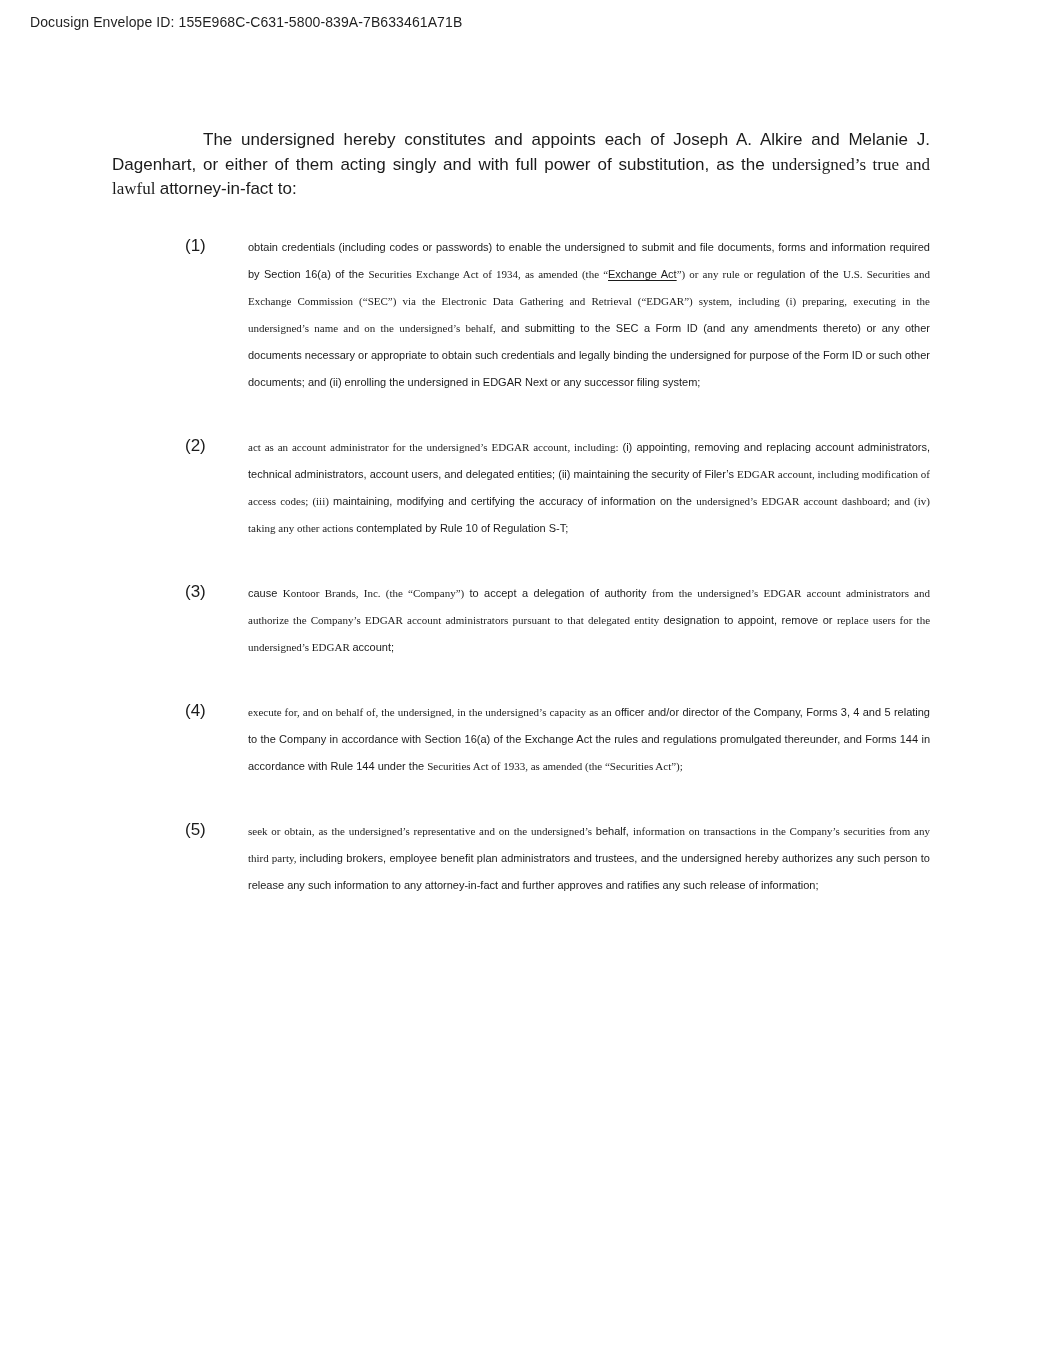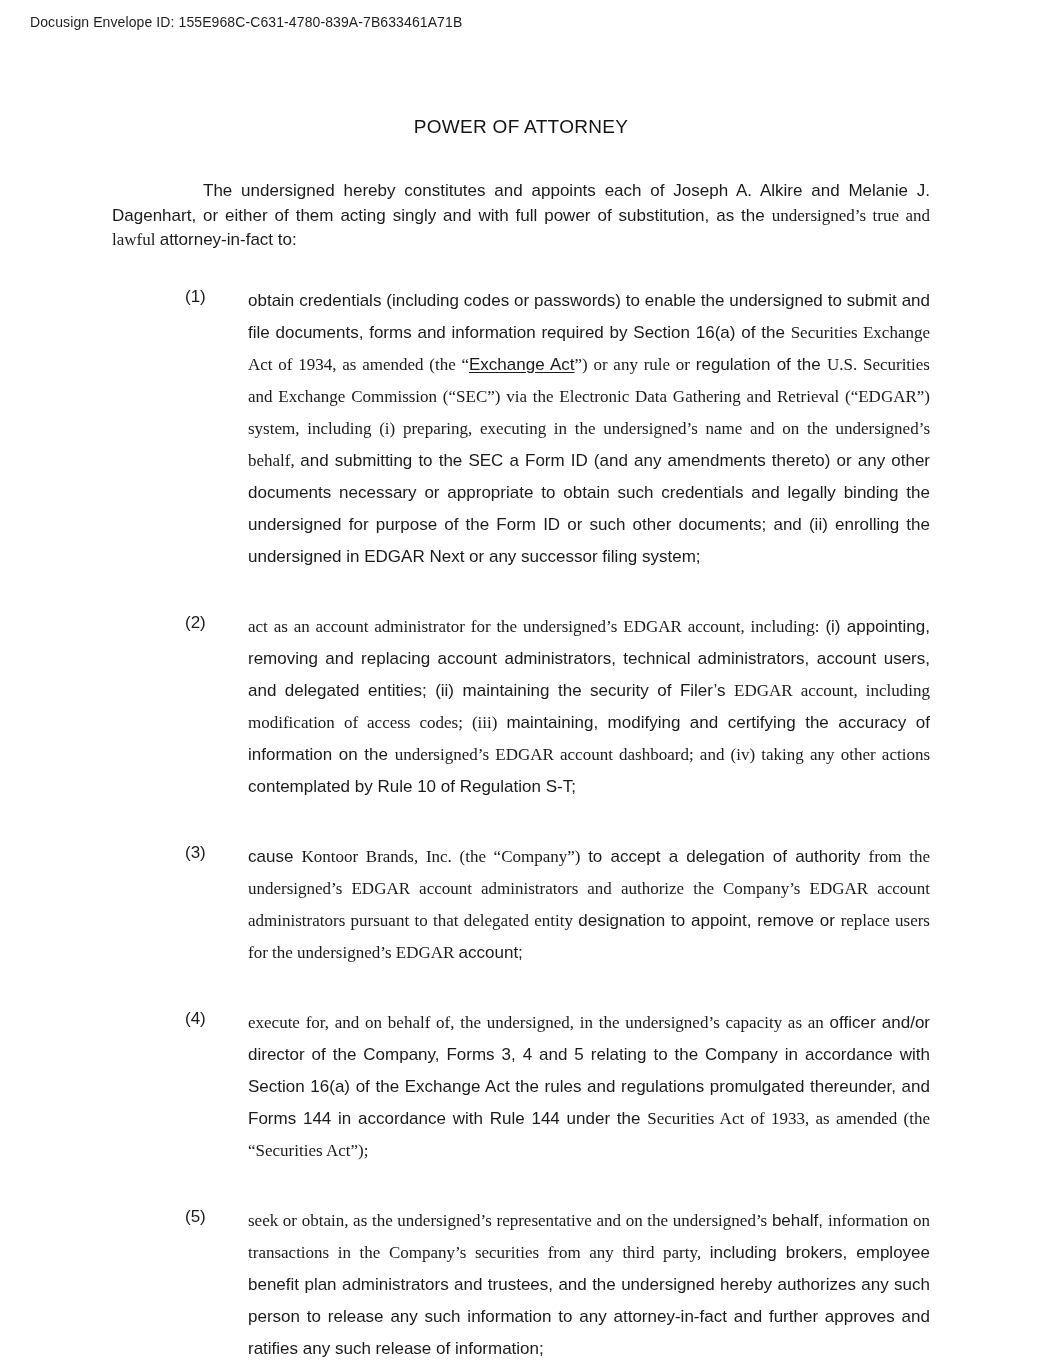--- a/index.html
+++ b/index.html
@@ -55,39 +55,38 @@
   .item:last-child { margin-bottom: 0; }
   .item-number {
     flex: 0 0 63px;
     font-family: "Liberation Sans", sans-serif;
     font-size: 17px;
     line-height: 24.7px;
   }
   .item-body {
     flex: 1 1 auto;
     text-align: justify;
-    font-size: 17px;
-    line-height: 32px;
+    font-size: 11px;
+    line-height: 27px;
   }
   .r-sans  { font-family: "Liberation Sans", sans-serif; }
   .r-serif { font-family: "Liberation Serif", serif; }
   .r-sansu {
     font-family: "Liberation Sans", sans-serif;
     text-decoration: underline;
     text-underline-offset: 2px;
   }
 </style>
 </head>
 <body>
 
 <div class="page">
-  <div class="doc-header">Docusign Envelope ID: 155E968C-C631-4780-839A-7B633461A71B</div>
+  <div class="doc-header">Docusign Envelope ID: 155E968C-C631-5800-839A-7B633461A71B</div>
 
   <div class="content">
-    <h1 class="title">POWER OF ATTORNEY</h1>
 
     <p class="intro"><span class="r-sans">The undersigned hereby constitutes and appoints each of Joseph A. Alkire and Melanie J. Dagenhart, or either of them acting singly and with full power of substitution, as the </span><span class="r-serif">undersigned’s true and lawful </span><span class="r-sans">attorney-in-fact to:</span></p>
 
     <div class="items">
         <div class="item">
           <div class="item-number">(1)</div>
           <div class="item-body"><span class="r-sans">obtain credentials (including codes or passwords) to enable the undersigned to submit and file documents, forms and information required by Section 16(a) of the </span><span class="r-serif">Securities Exchange Act of 1934, as amended (the “</span><span class="r-sansu">Exchange Act</span><span class="r-serif">”) or any rule or </span><span class="r-sans">regulation of the </span><span class="r-serif">U.S. Securities and Exchange Commission (“SEC”) via the Electronic Data Gathering and Retrieval (“EDGAR”) system, including (i) preparing, executing in the undersigned’s name and on the undersigned’s behalf, </span><span class="r-sans">and submitting to the SEC a Form ID (and any amendments thereto) or any other documents necessary or appropriate to obtain such credentials and legally binding the undersigned for purpose of the Form ID or such other documents; and (ii) enrolling the undersigned in EDGAR Next or any successor filing system;</span></div>
         </div>
         <div class="item">
           <div class="item-number">(2)</div>

